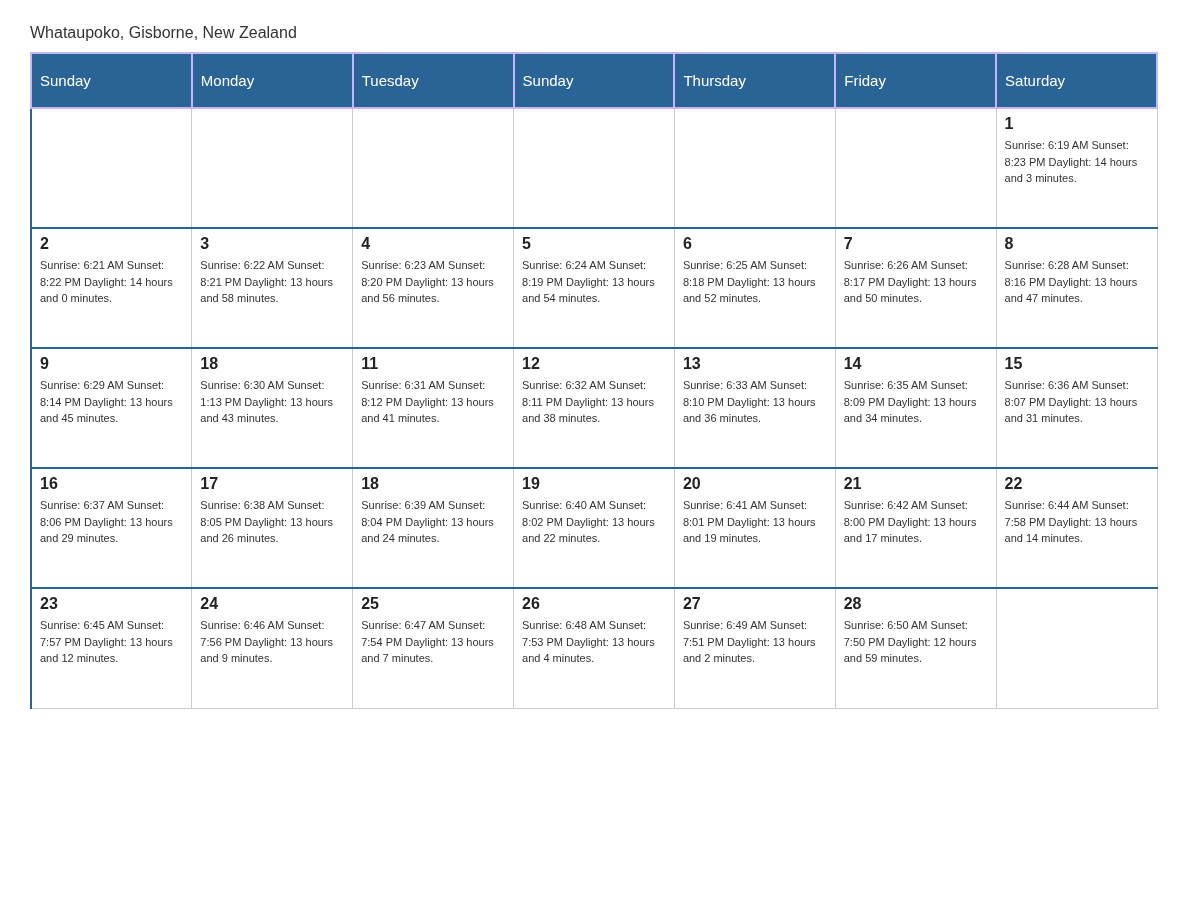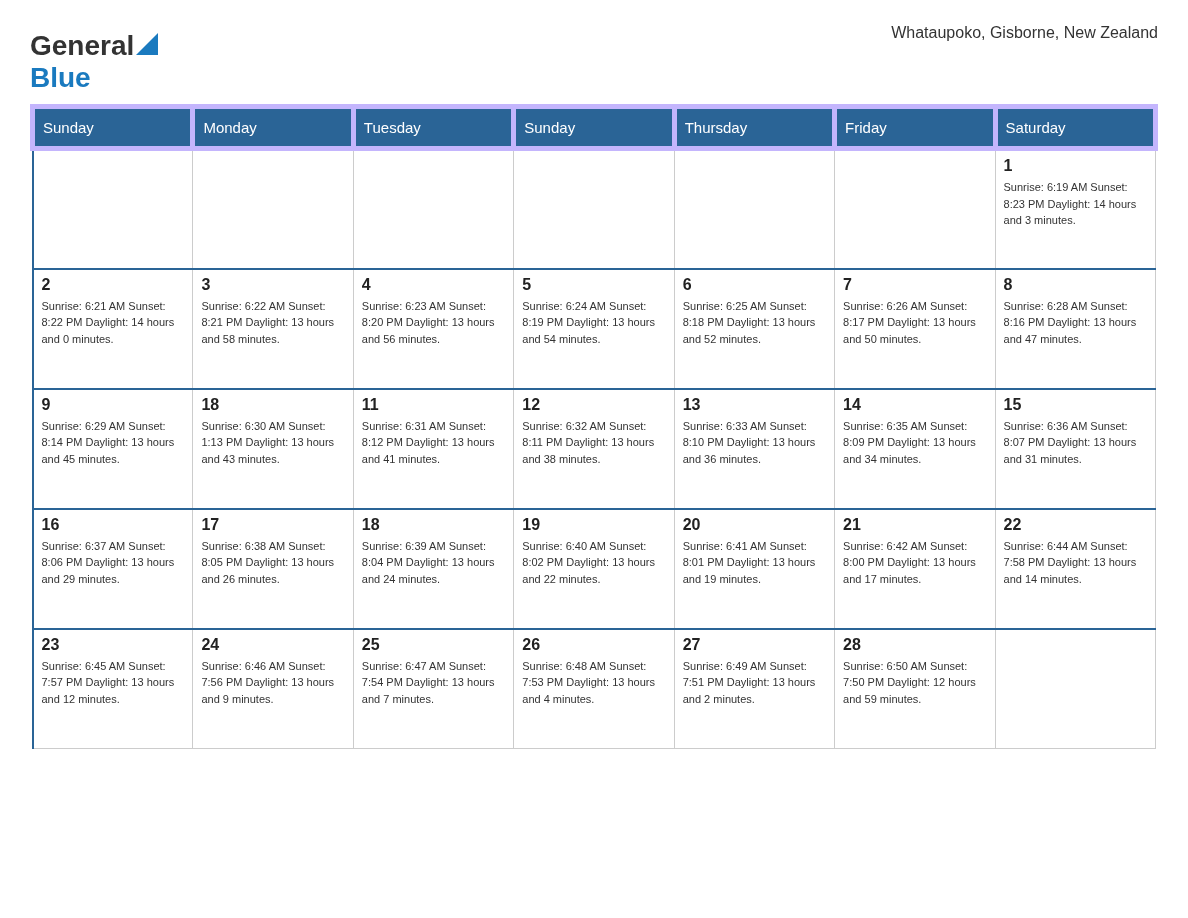--- a/index.html
+++ b/index.html
@@ -54,25 +54,25 @@
       margin-top: 4px;
     }
     .calendar-table {
       width: 100%;
       border-collapse: collapse;
       margin-top: 10px;
     }
     .calendar-table th {
       background-color: #2a6496;
       color: #fff;
-      padding: 10px 8px;
+      padding: 18px 8px;
       font-size: 15px;
       font-weight: normal;
       text-align: left;
-      border: 5px solid #c4b5fd;
+      border: 2px solid #c4b5fd;
     }
     .calendar-table td {
       border: 1px solid #ccc;
       vertical-align: top;
       padding: 6px 8px;
       width: calc(100% / 7);
       height: 120px;
       background: #fff;
     }
     .day-number {
@@ -94,33 +94,20 @@
       border-left: 2px solid #2a6496;
     }
     .week-row td {
       border-top: 2px solid #2a6496;
     }
   </style>
 </head>
 <body>
 
 <div class="header">
-  <div class="logo">
-    <div class="logo-right">
-      <div class="logo-row">
-        <span class="logo-text-general">General</span>
-        <svg width="22" height="22" viewBox="0 0 22 22" style="margin-left:2px;margin-top:-4px;">
-          <polygon points="0,22 22,22 22,0" fill="#1a7abf"></polygon>
-        </svg>
-      </div>
-      <div>
-        <span class="logo-text-blue">Blue</span>
-      </div>
-    </div>
-  </div>
   <div class="title-section">
     <div class="location-subtitle">Whataupoko, Gisborne, New Zealand</div>
   </div>
 </div>
 
 <table class="calendar-table">
   <thead>
     <tr>
       <th>Sunday</th>
       <th>Monday</th>

